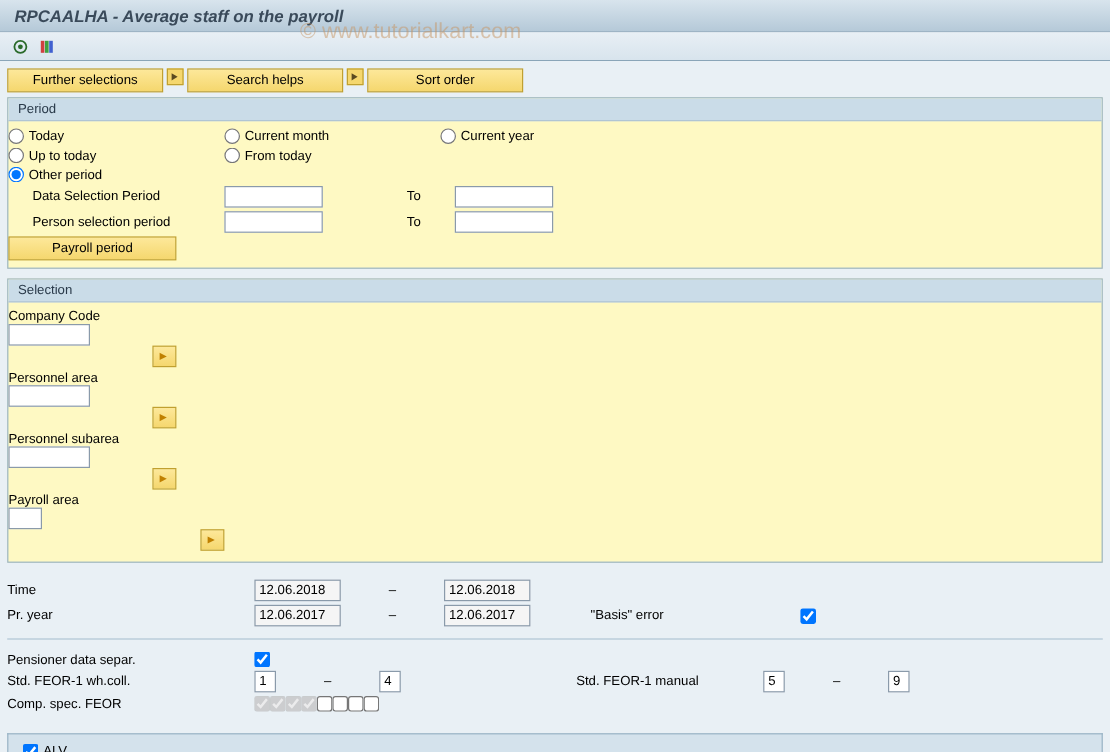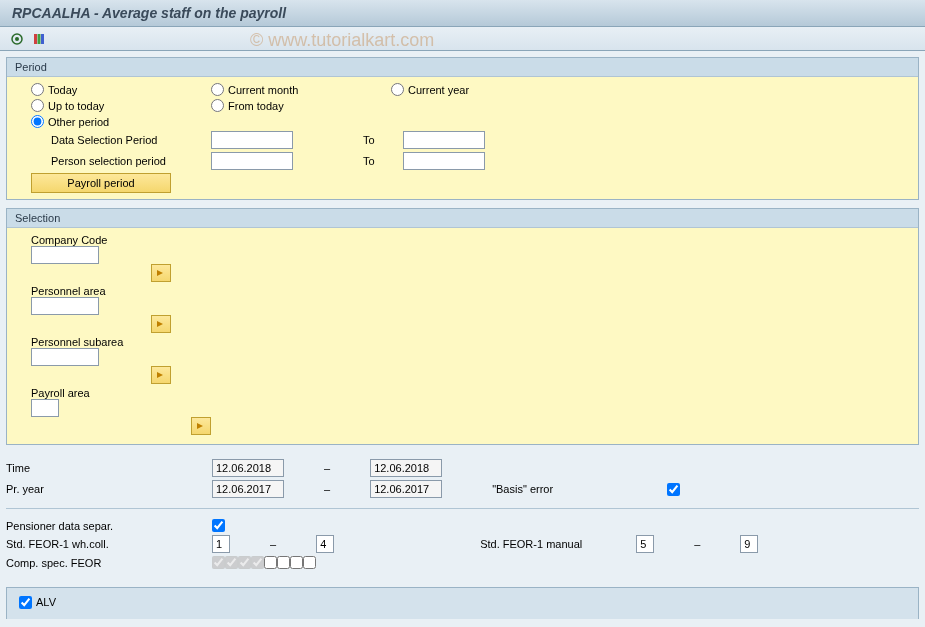--- a/index.html
+++ b/index.html
@@ -33,21 +33,21 @@
       width: 18px;
       height: 18px;
       display: inline-flex;
       align-items: center;
       justify-content: center;
       cursor: pointer;
     }
     .watermark {
       position: absolute;
       left: 250px;
-      top: 30px;
+      top: 16px;
       font-size: 18px;
       color: rgba(200,150,100,0.5);
       pointer-events: none;
       z-index: 100;
     }
     .content {
       position: relative;
       background: #e9f0f5;
       padding: 6px;
       height: calc(100% - 50px);
@@ -85,21 +85,21 @@
       position: relative;
     }
     .section-header {
       padding: 3px 8px;
       font-size: 11px;
       color: #2a3a4a;
       background: #cadce8;
       border-bottom: 1px solid #b0c5d4;
     }
     .section-body {
-      padding: 6px 24px;
+      padding: 6px 0;
     }
     .radio-row {
       display: flex;
       gap: 0;
       margin-bottom: 3px;
     }
     .radio-item {
       display: flex;
       align-items: center;
       gap: 4px;
@@ -218,20 +218,41 @@
         <rect x="5.5" y="2" width="3" height="10" fill="#40a040"></rect>
         <rect x="9" y="2" width="3" height="10" fill="#4060d0"></rect>
       </svg>
   </span>
 </div>
 
 <div class="watermark">© www.tutorialkart.com</div>
 
 <div class="content">
 
+  <div class="top-buttons">
+    <button class="yellow-btn wide">
+      <span>Further selections</span>
+    </button>
+    <span class="arrow-icon">
+      <svg width="10" height="10" viewBox="0 0 10 10">
+          <path d="M2 2 L7 5 L2 8 Z" fill="#5a4a20"></path>
+        </svg>
+    </span>
+    <button class="yellow-btn wide">
+      <span>Search helps</span>
+    </button>
+    <span class="arrow-icon">
+      <svg width="10" height="10" viewBox="0 0 10 10">
+          <path d="M2 2 L7 5 L2 8 Z" fill="#5a4a20"></path>
+        </svg>
+    </span>
+    <button class="yellow-btn wide">
+      <span>Sort order</span>
+    </button>
+  </div>
 
   <div class="section">
     <div class="section-header">Period</div>
     <div class="section-body">
       <div class="radio-row">
         <label class="radio-item c1">
           <input type="radio" name="period" style="">
           <span>Today</span>
         </label>
         <label class="radio-item c2">

